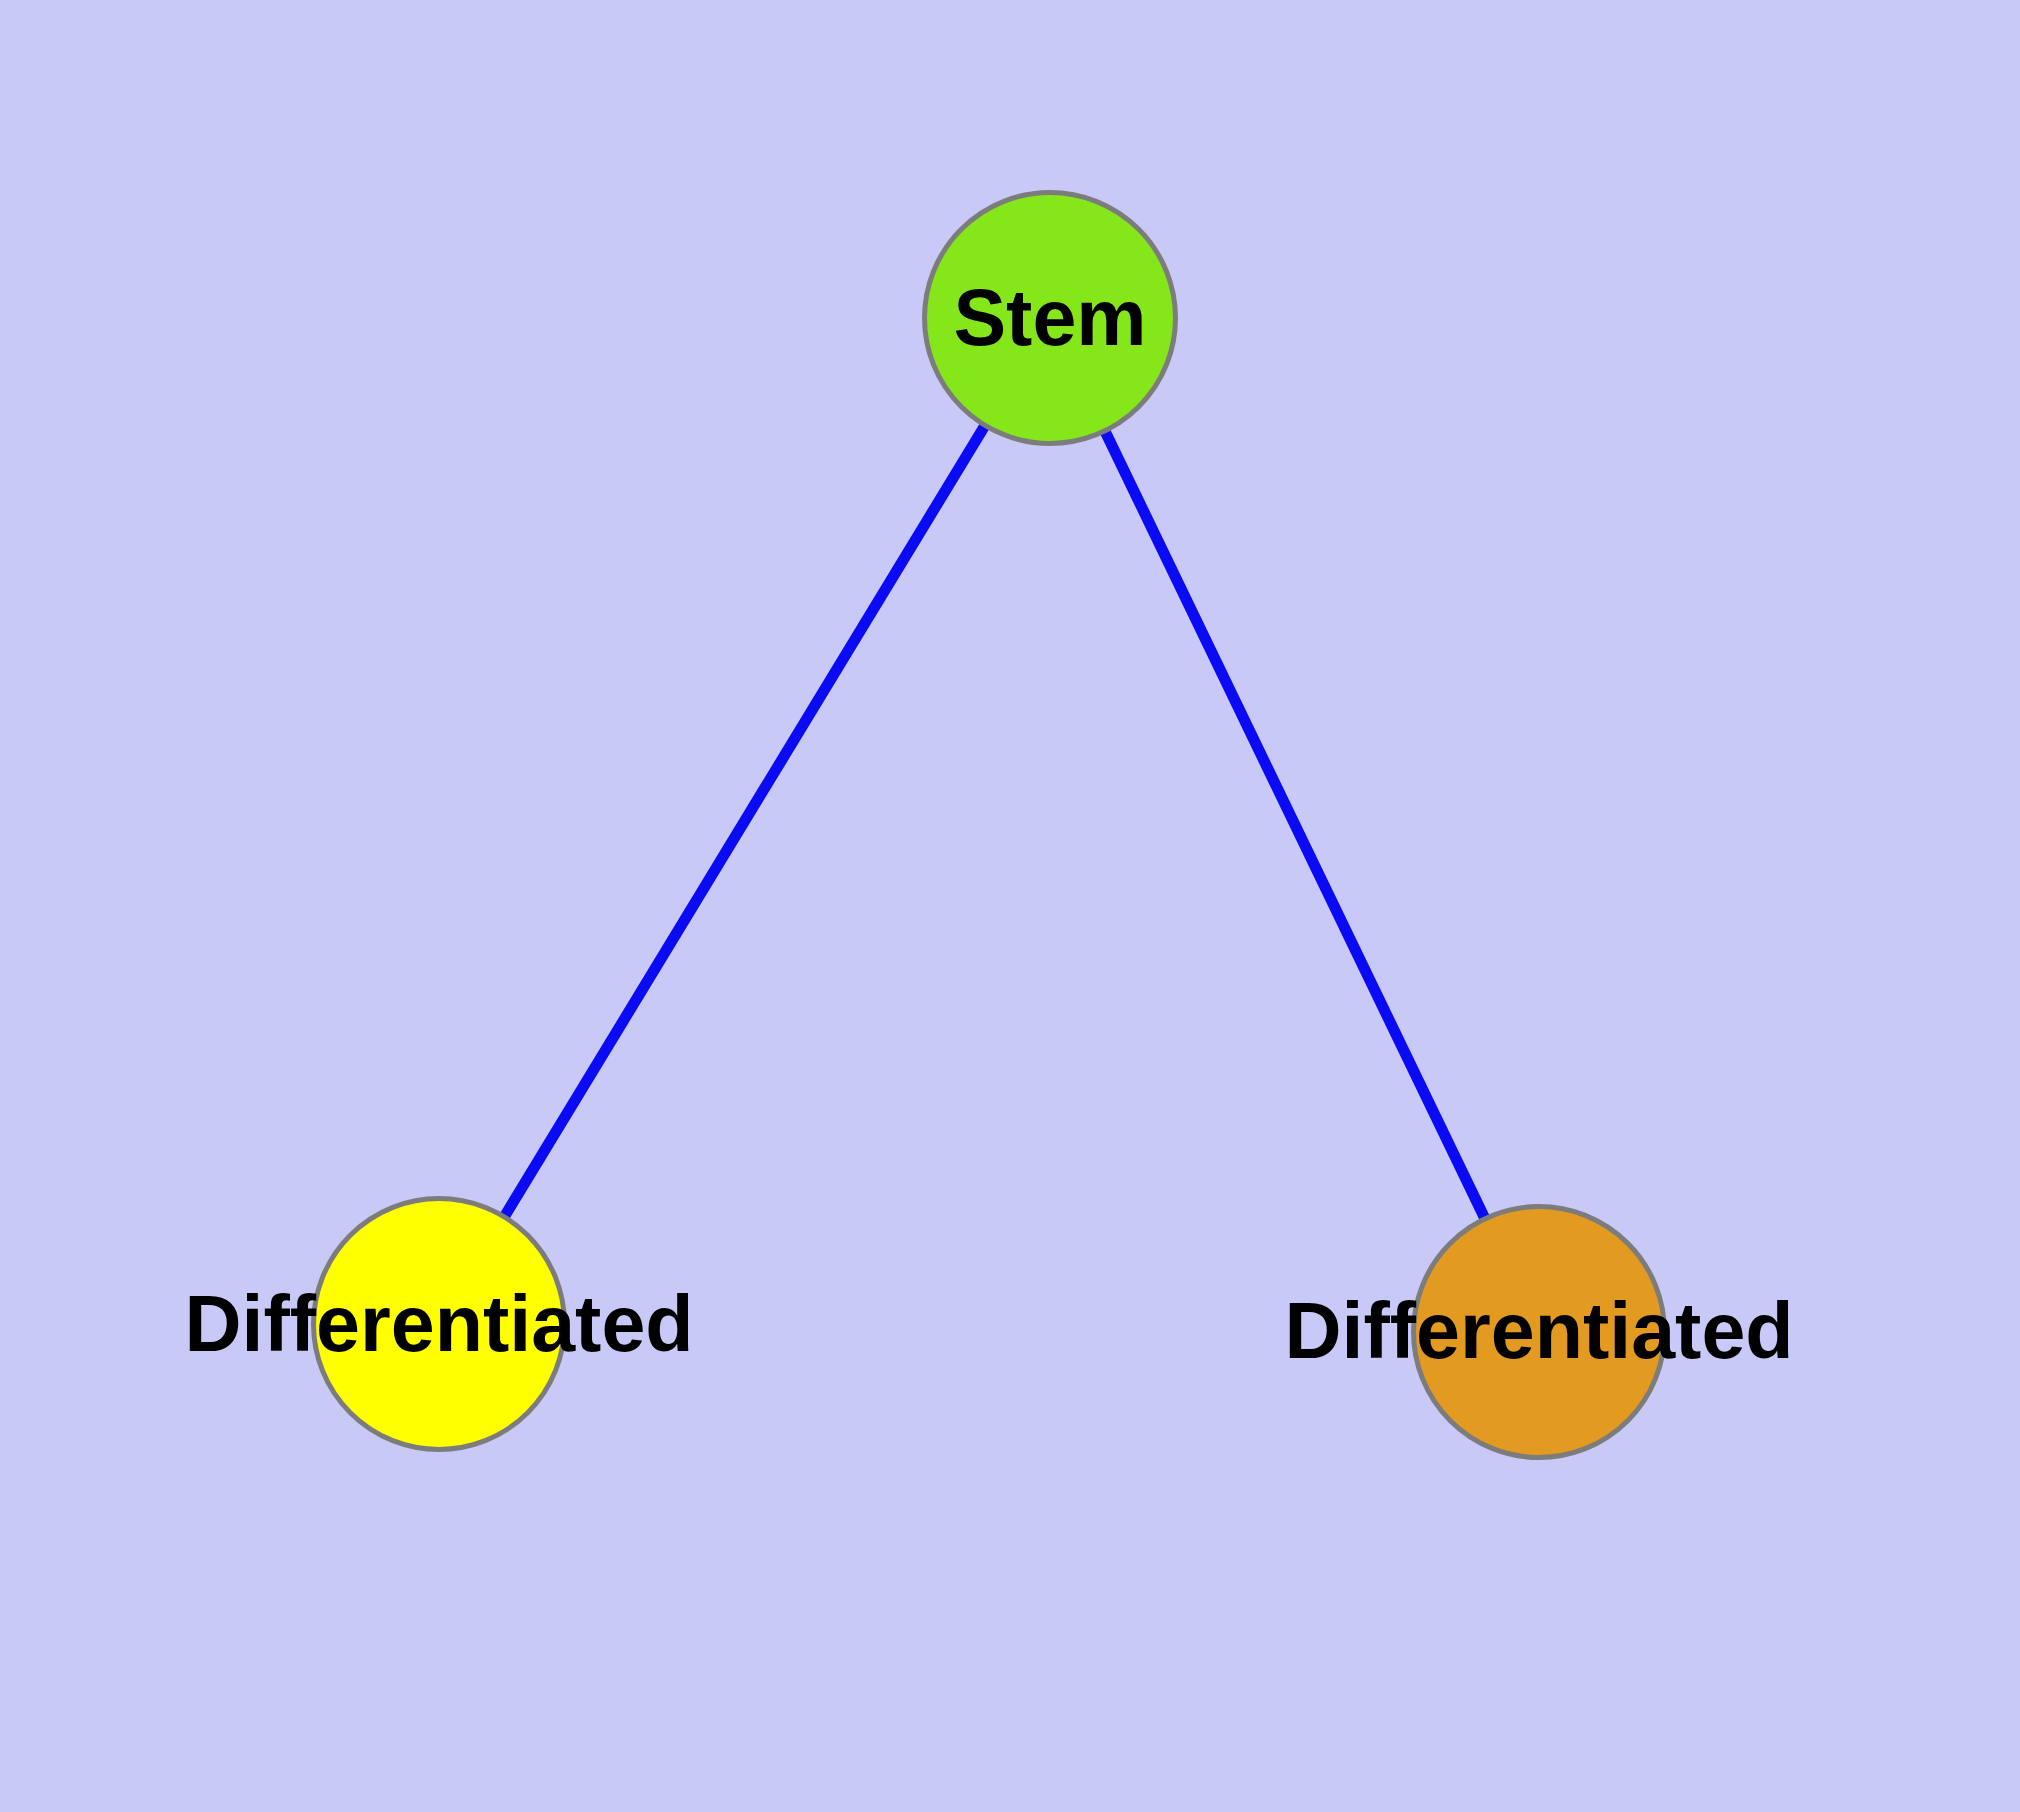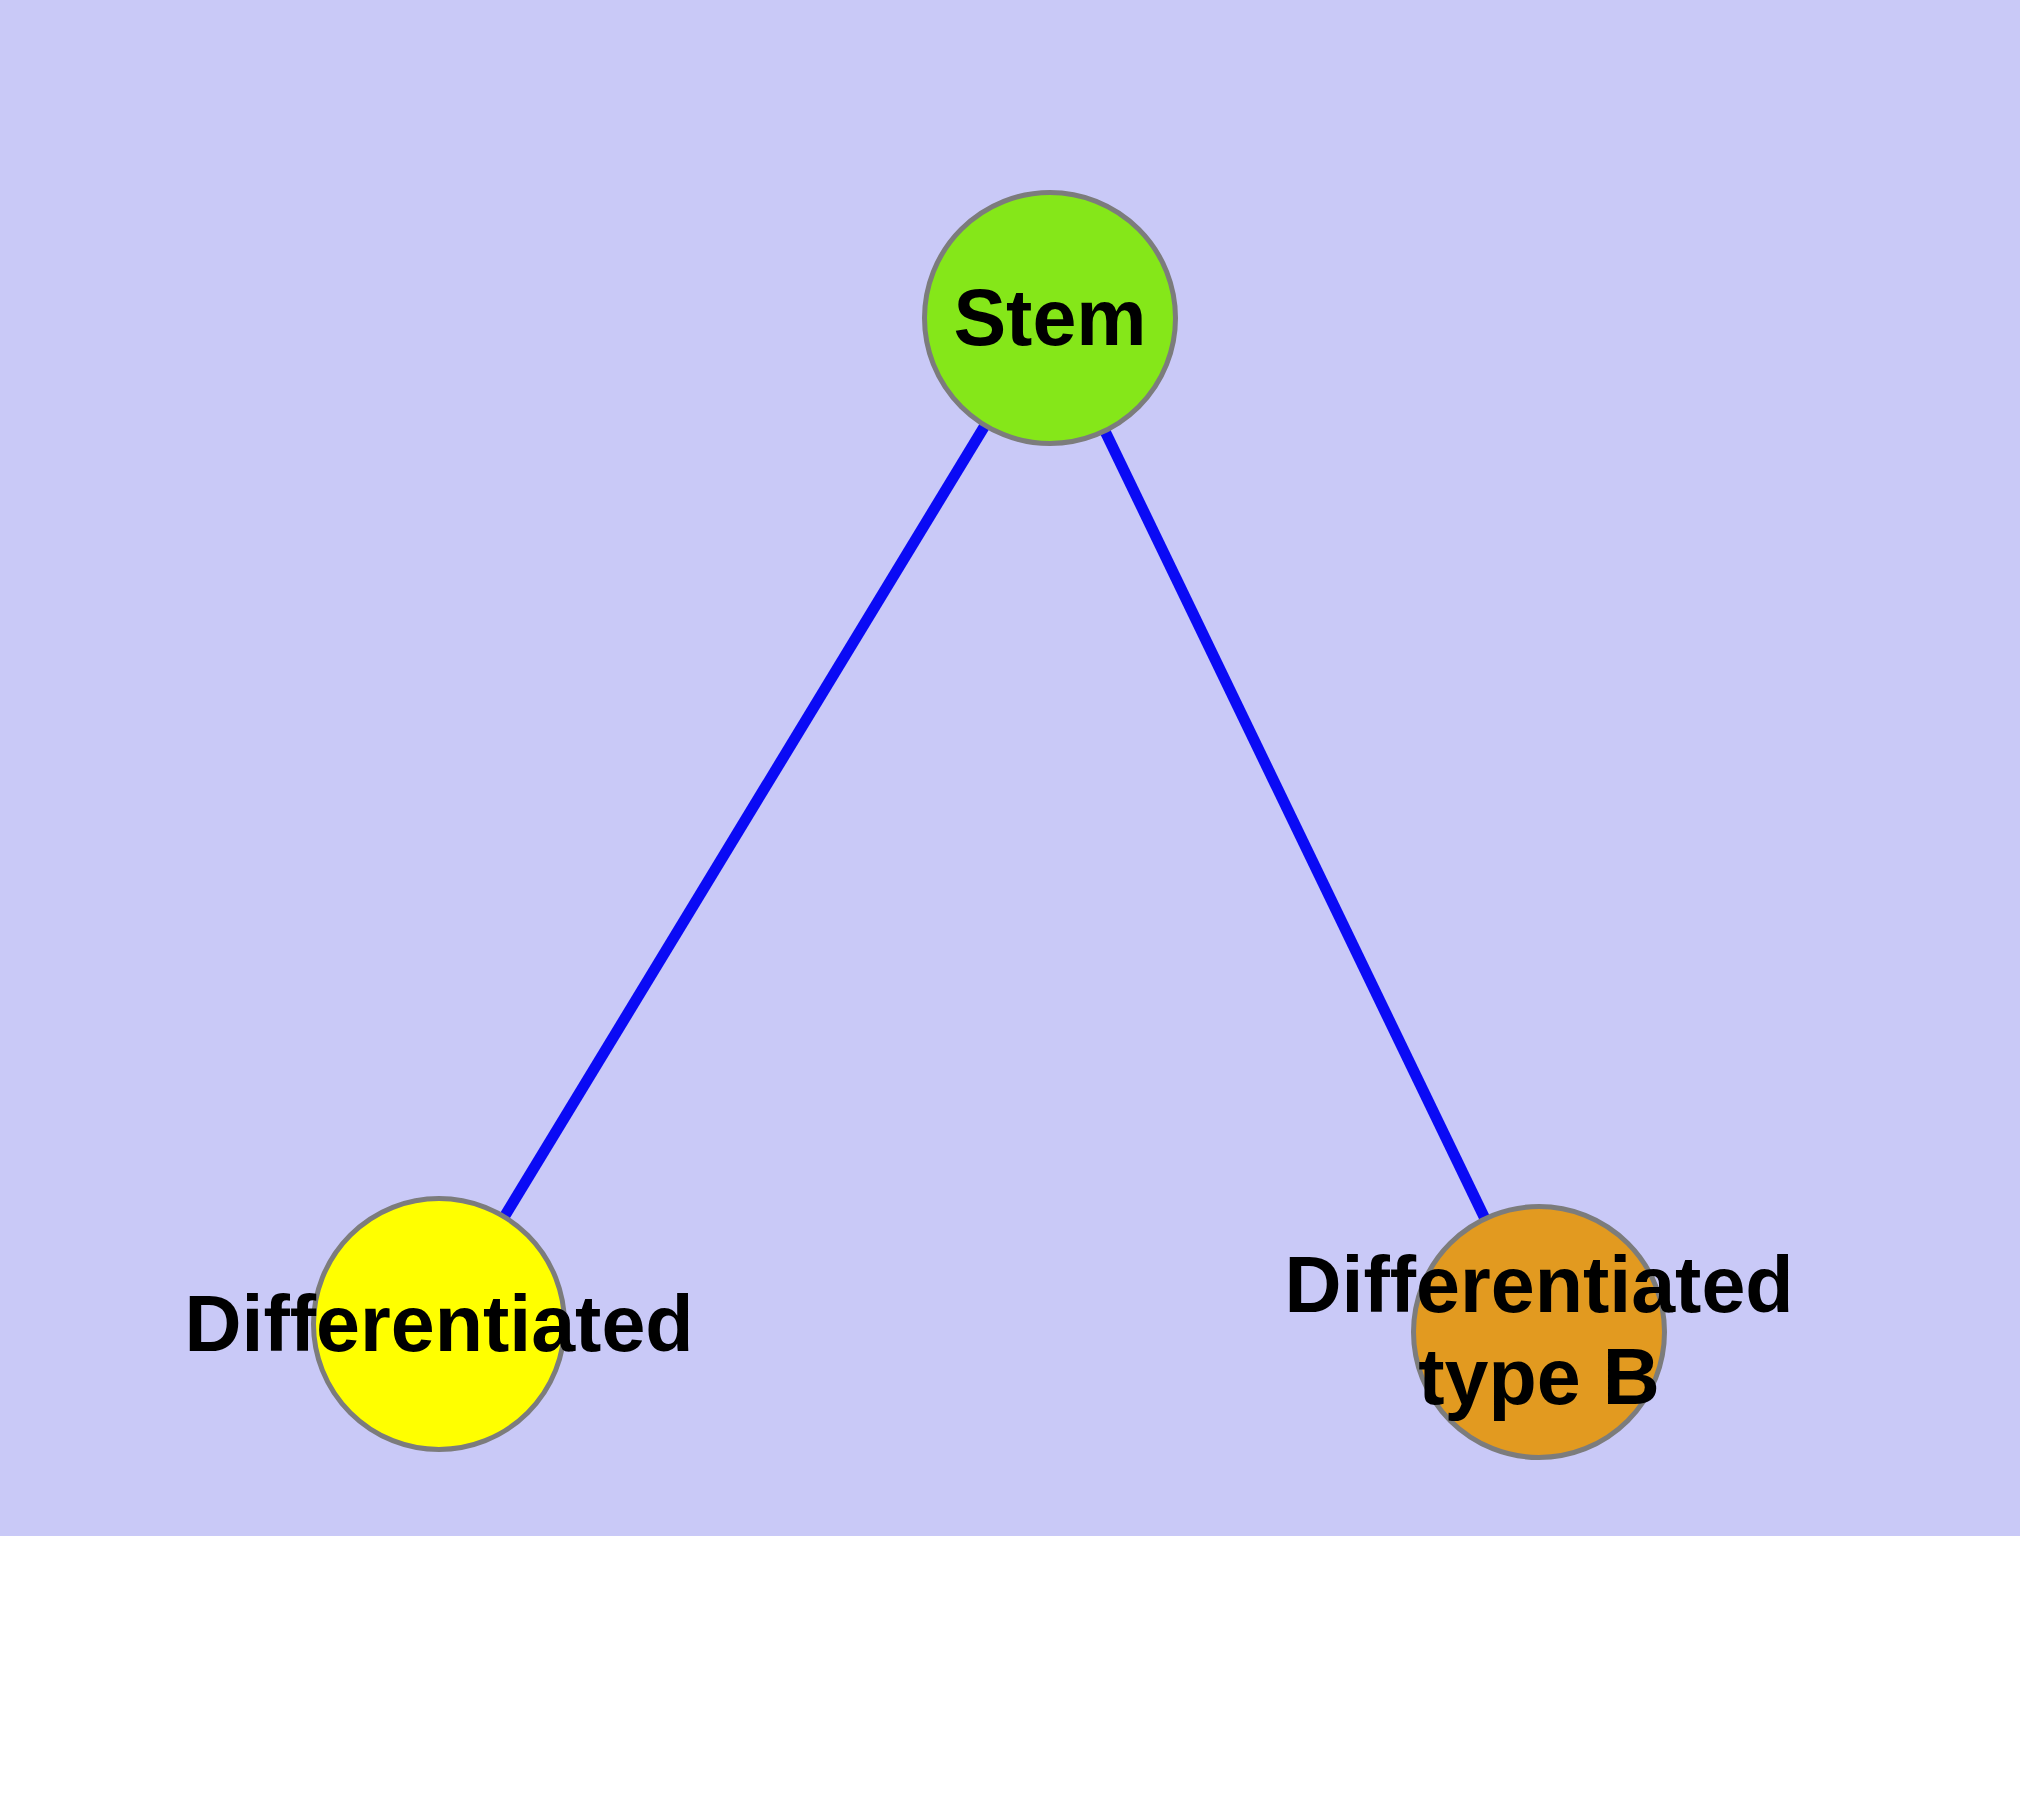--- a/index.html
+++ b/index.html
@@ -5,21 +5,21 @@
   html, body {
     margin: 0;
     padding: 0;
   }
   body {
     font-family: "Liberation Sans", "DejaVu Sans", sans-serif;
   }
   .canvas {
     position: relative;
     width: 2021px;
-    height: 1536px;
+    height: 1812px;
     overflow: hidden;
   }
   .edges-svg {
     position: absolute;
     left: 0;
     top: 0;
     z-index: 1;
   }
   .node-circle {
     position: absolute;
@@ -60,17 +60,16 @@
   <div class="node-label" style="left: 1050px; top: 318px; color: rgb(0, 0, 0);">
     <span>Stem</span>
   </div>
 
   <div class="node-label" style="left: 439px; top: 1324px; color: rgb(0, 0, 0);">
     <span>Differentiated</span>
   </div>
 
   <div class="node-label" style="left: 1539px; top: 1331px; color: rgb(0, 0, 0);">
     <span>Differentiated</span>
-    <span>type B</span>
   </div>
 
 </div>
 
 
 </body></html>

